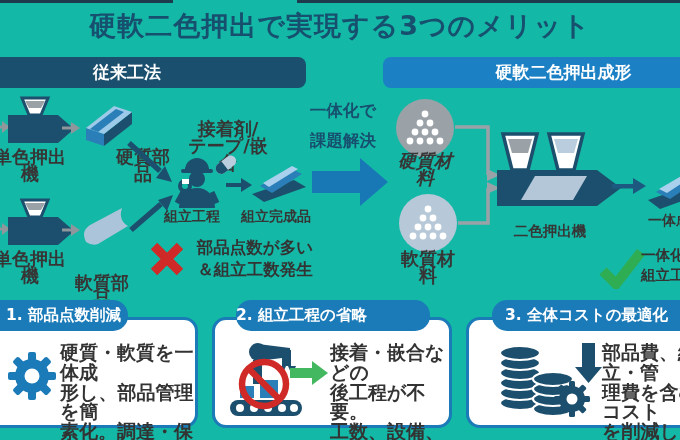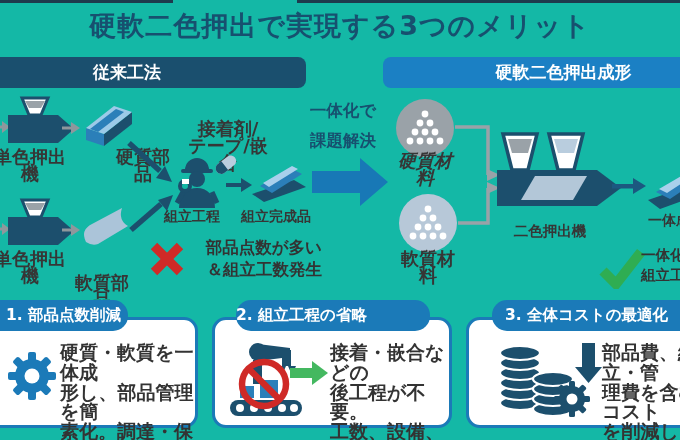--- a/index.html
+++ b/index.html
@@ -8,21 +8,21 @@
   .abs{position:absolute;}
   .title{width:680px;top:8px;left:0;text-align:center;font-size:27px;font-weight:800;
          color:#17506f;letter-spacing:1px;}
   .bar{height:31px;border-radius:8px;color:#fff;font-size:17px;font-weight:700;
        line-height:31px;text-align:center;}
   .bar-navy{background:#1a4f6e;}
   .bar-blue{background:#1b80c4;}
   .lbl{font-weight:700;color:#363636;font-size:18px;line-height:17px;text-align:center;
        white-space:pre-line;}
   .lbl14{font-weight:700;color:#363636;font-size:14px;line-height:18px;text-align:center;}
-  .bigtxt{font-weight:700;color:#333;font-size:16.5px;line-height:21.5px;text-align:right;
+  .bigtxt{font-weight:700;color:#333;font-size:16.5px;line-height:21.5px;text-align:center;
           white-space:pre-line;}
   .navytxt{font-weight:700;color:#17506f;font-size:16.5px;line-height:30px;text-align:center;
            white-space:pre-line;}
   .boxframe{border:3.5px solid #1b7ab8;border-radius:14px;background:#fff;}
   .pill{height:31px;background:#1b7ab8;border-radius:15px;color:#fff;font-size:15.5px;
         font-weight:700;line-height:31px;}
   .boxtxt{font-weight:700;color:#333;font-size:19px;line-height:19.8px;text-align:left;
           white-space:pre-line;}
   .topstrip{height:3px;background:#1e3a4d;top:0;}
 </style>

